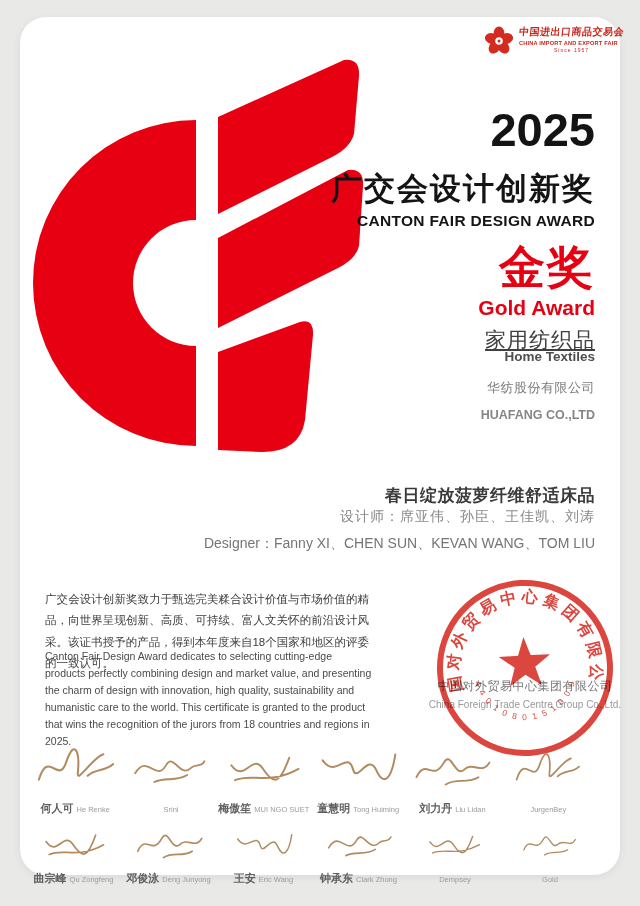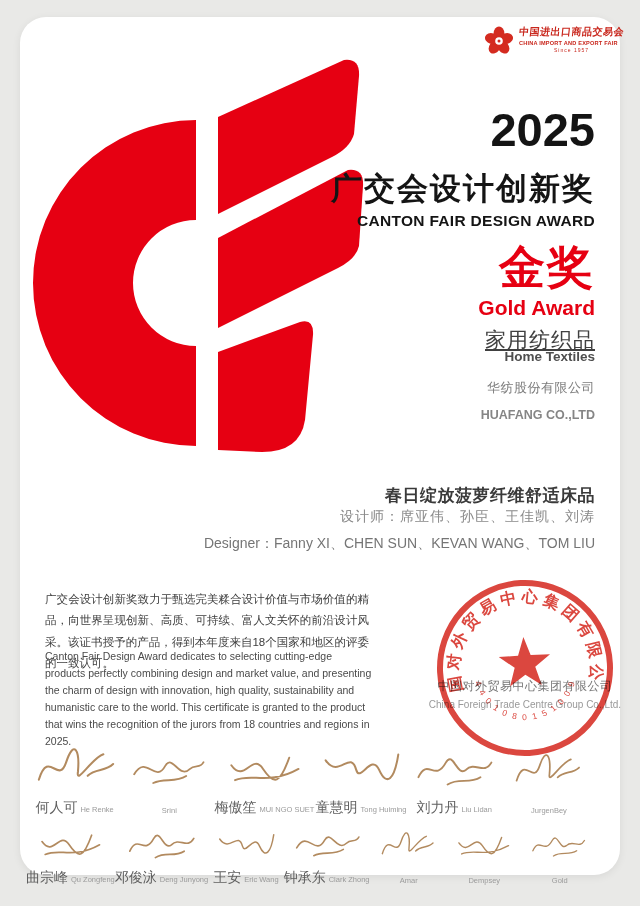--- a/index.html
+++ b/index.html
@@ -40,21 +40,21 @@
   .issuer-en{font-size:10px;color:#999;margin-top:4px;}
   .seal{position:absolute;left:435px;top:578px;width:180px;height:180px;z-index:5;
         mix-blend-mode:multiply;opacity:.92;transform:rotate(-3deg);}
   
   .sigrow{position:absolute;display:flex;z-index:1;}
   .sigrow1{left:28px;top:740px;width:566px;}
   .sigrow2{left:26px;top:824px;width:570px;}
   .sig{flex:1;display:flex;flex-direction:column;align-items:center;justify-content:flex-end;}
   .sig-svg{stroke:#aa7e4e;fill:none;stroke-width:2.1;stroke-linecap:round;stroke-linejoin:round;opacity:.9;}
   .sig-label{margin-top:4px;white-space:nowrap;}
-  .sig-cn{font-size:14px;color:#5f5f5f;}
+  .sig-cn{font-size:11px;color:#5f5f5f;font-weight:bold;}
   .sig-en{font-size:7.5px;color:#9b9b9b;margin-left:3px;}
 </style>
 </head>
 <body>
 
 <svg width="0" height="0" style="position:absolute">
   <defs>
     <path id="sg1" d="M8 38 C18 6 28 44 36 20 S50 8 48 30 C46 44 62 16 74 12 M58 34 C66 26 76 30 84 22"></path>
     <path id="sg2" d="M6 30 C20 6 30 42 42 20 C50 6 58 36 70 24 C76 18 82 24 86 16 M28 40 C40 34 54 40 66 32"></path>
     <path id="sg3" d="M10 22 C24 42 32 8 44 26 S62 42 72 14 M14 38 C32 30 50 44 82 26"></path>
@@ -189,26 +189,20 @@
         </svg>
       <div class="sig-label"><span class="sig-cn">王安</span><span class="sig-en">Eric Wang</span></div>
     </div>
     <div class="sig">
       <svg class="sig-svg" width="70" height="40" viewBox="0 0 90 50">
           <use href="#sg2"></use>
         </svg>
       <div class="sig-label"><span class="sig-cn">钟承东</span><span class="sig-en">Clark Zhong</span></div>
     </div>
     <div class="sig">
-      <svg class="sig-svg" width="60" height="40" viewBox="0 0 90 50">
-          <use href="#sg1"></use>
-        </svg>
-      <div class="sig-label"><span class="sig-cn"></span><span class="sig-en">Amar</span></div>
-    </div>
-    <div class="sig">
       <svg class="sig-svg" width="62" height="40" viewBox="0 0 90 50">
           <use href="#sg3"></use>
         </svg>
       <div class="sig-label"><span class="sig-cn"></span><span class="sig-en">Dempsey</span></div>
     </div>
     <div class="sig">
       <svg class="sig-svg" width="58" height="40" viewBox="0 0 90 50">
           <use href="#sg5"></use>
         </svg>
       <div class="sig-label"><span class="sig-cn"></span><span class="sig-en">Gold</span></div>

